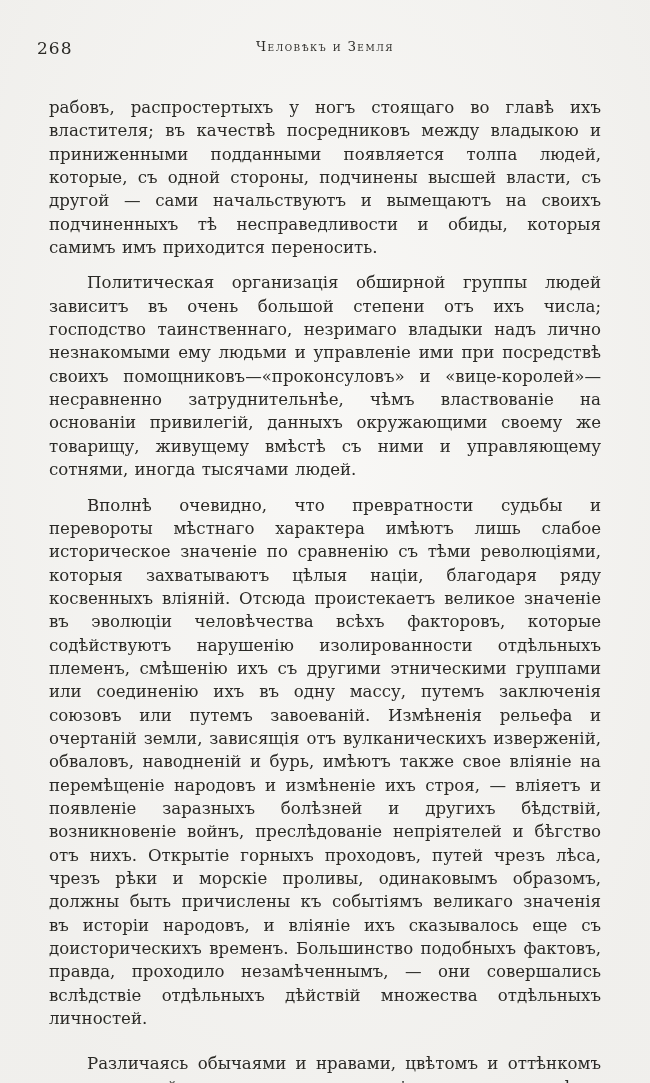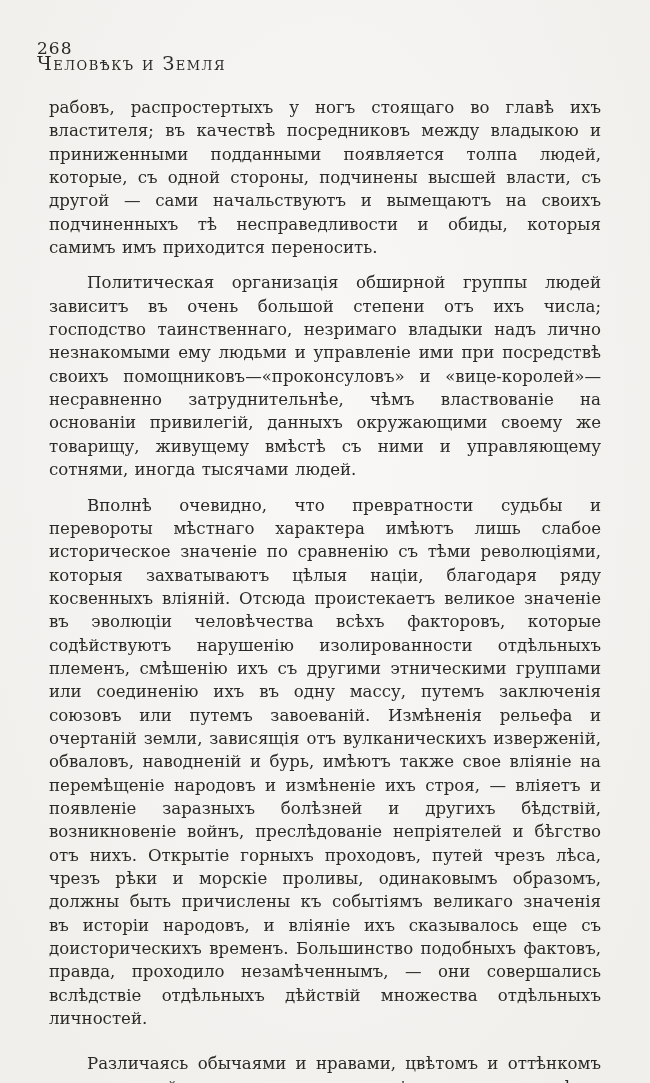--- a/index.html
+++ b/index.html
@@ -35,23 +35,24 @@
     position: absolute;
     left: 0;
     top: 0;
     font-size: 17px;
     letter-spacing: 1px;
   }
   .running-title {
     position: absolute;
     left: 0;
     right: 0;
-    top: 14px;
+    top: 1px;
+    text-align: center;
     font-variant: small-caps;
-    font-size: 19px;
+    font-size: 13px;
     letter-spacing: 1.5px;
   }
   .text-block {
     position: absolute;
     top: 84px;
     left: 37px;
     width: 576px;
   }
   .text-block p {
     margin: 12px;

